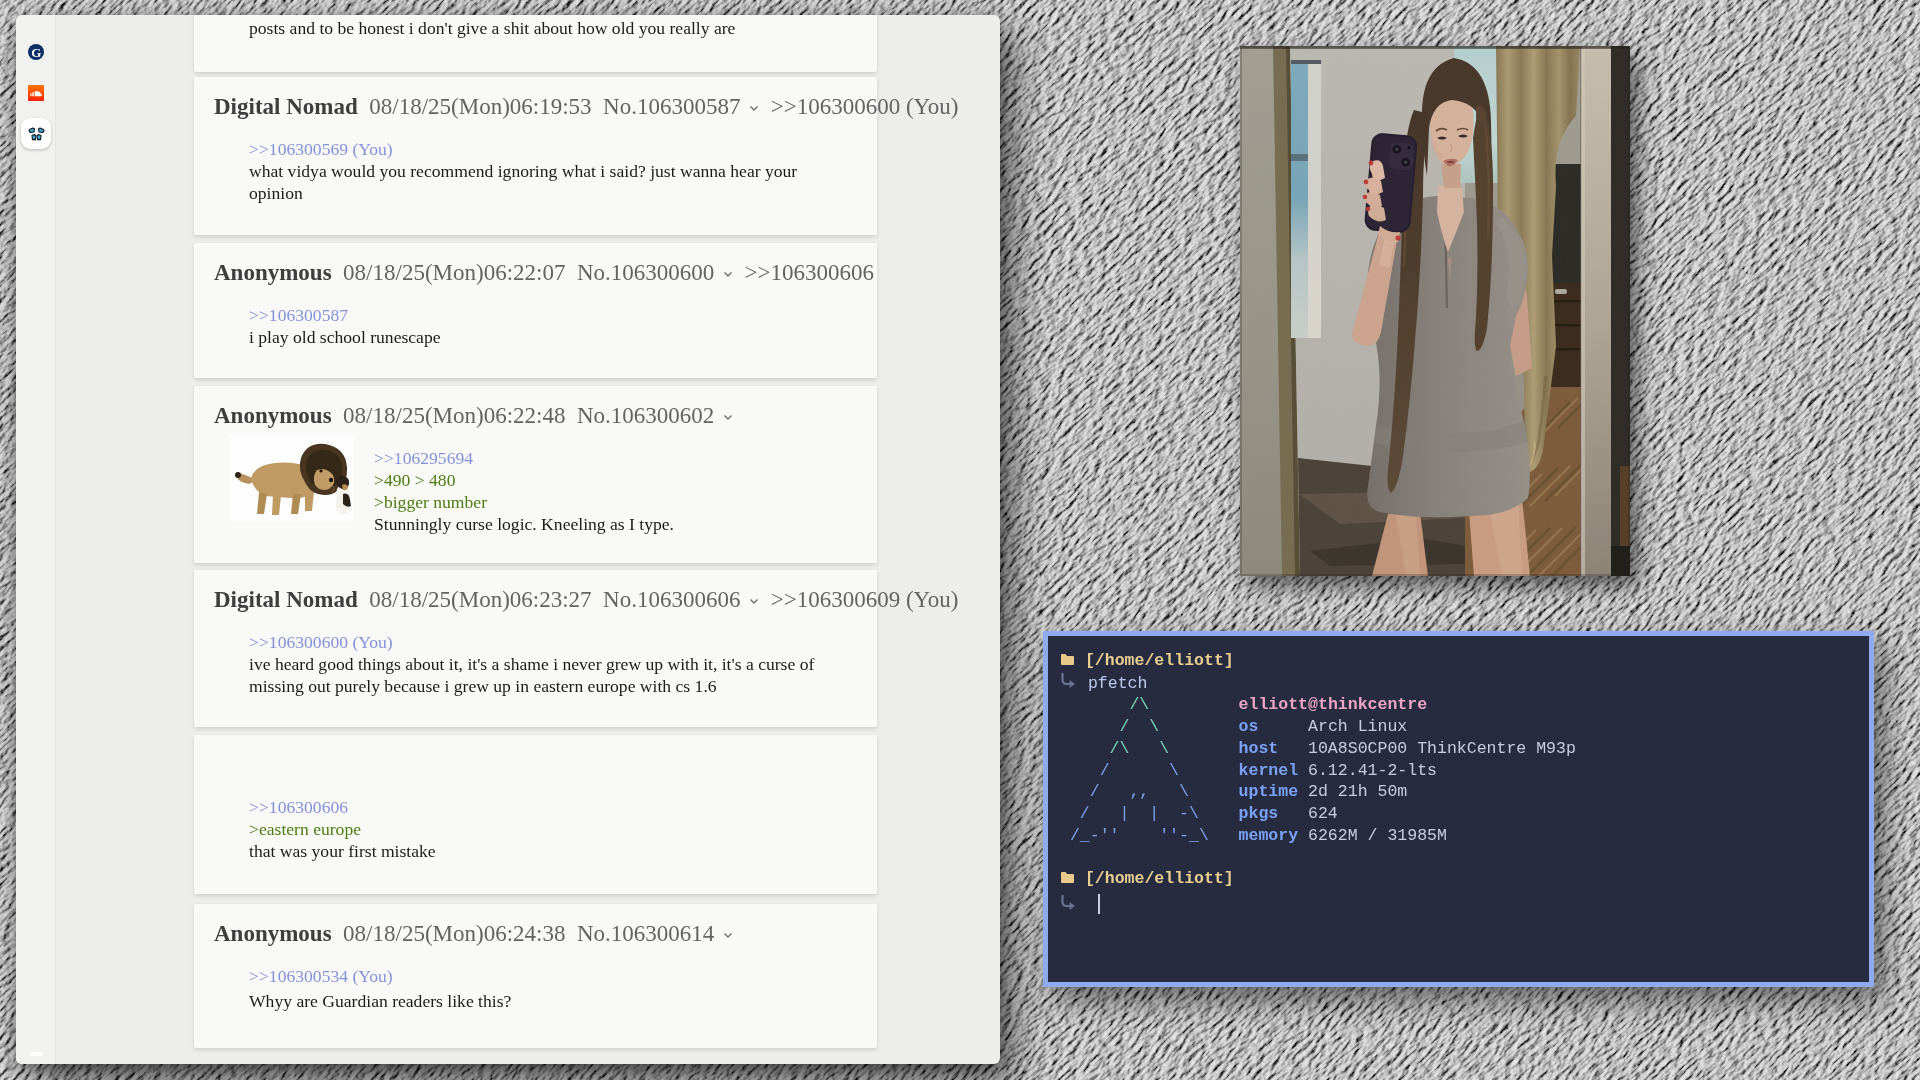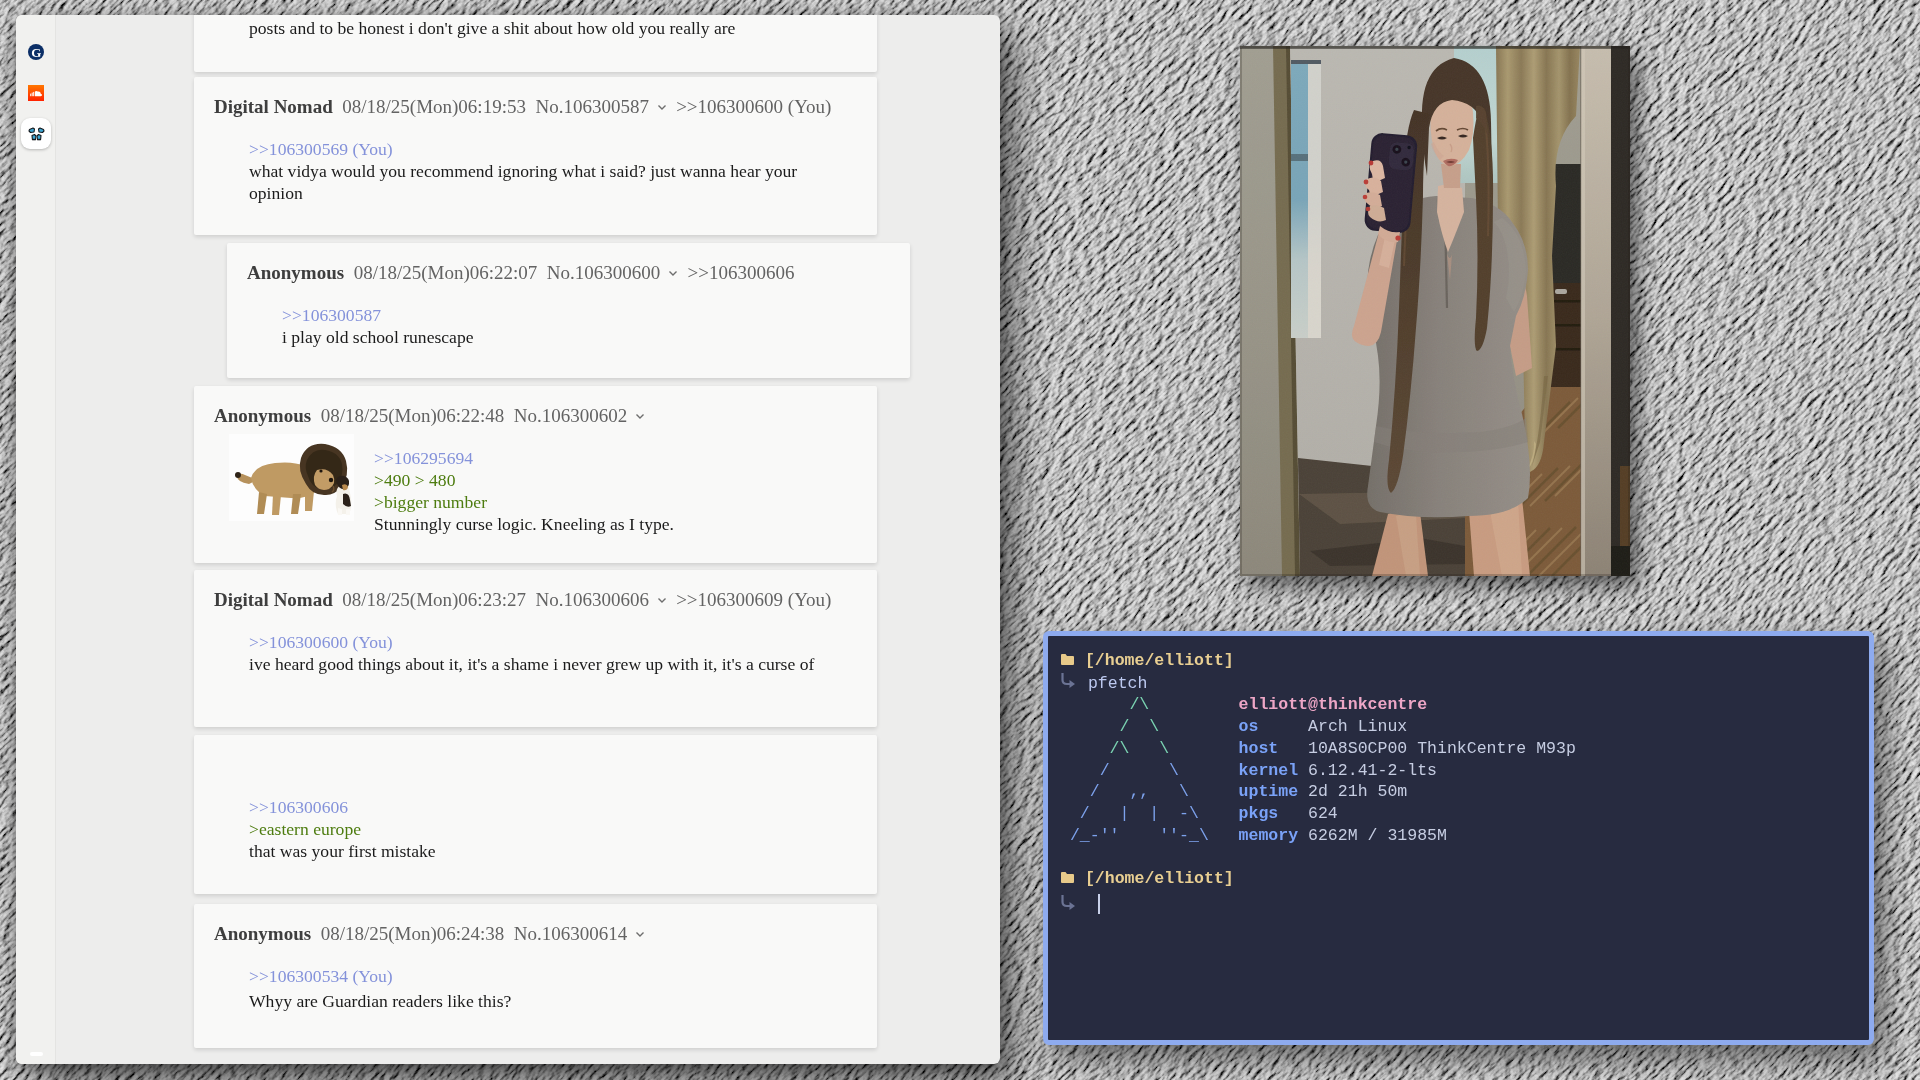--- a/index.html
+++ b/index.html
@@ -7,27 +7,27 @@
 
 #browser{position:absolute;left:16px;top:15px;width:984px;height:1049px;background:#ededec;border-radius:6px;overflow:hidden;box-shadow:14px 18px 38px rgba(0,0,0,.55), 0 4px 14px rgba(0,0,0,.35);}
 #sidebar{position:absolute;left:0;top:0;width:40px;height:1049px;background:#f1f1ef;border-right:1px solid rgba(0,0,0,.05);}
 .gicon{position:absolute;left:12px;top:29px;width:16px;height:16px;}
 .scicon{position:absolute;left:12px;top:70px;width:16px;height:16px;}
 .tab4{position:absolute;left:5px;top:103px;width:30px;height:31px;background:#fff;border-radius:9px;box-shadow:0 1px 3px rgba(0,0,0,.25);}
 .tab4 svg{position:absolute;left:7px;top:8px;}
 #sbdash{position:absolute;left:14px;top:1037px;width:13px;height:4px;border-radius:2px;background:#fff;}
 
 .card{position:absolute;left:178px;width:683px;background:#f9f9f8;border-radius:2px;box-shadow:0 2px 4px rgba(0,0,0,.13);}
-.hdr{position:absolute;left:20px;height:22px;line-height:22px;font-family:"Liberation Serif",serif;font-size:19px;color:#636363;white-space:pre;}
+.hdr{position:absolute;left:20px;height:22px;line-height:22px;font-family:"Liberation Serif",serif;font-size:23px;color:#636363;white-space:pre;}
 .hdr b{color:#3e3e3e;font-weight:bold;}
 .ln{position:absolute;left:55px;height:22px;line-height:22px;font-family:"Liberation Serif",serif;font-size:17.6px;color:#1b1b1b;white-space:pre;}
 .q{color:#8492da;}
 .g{color:#4d7c0f;}
 
-#term{position:absolute;left:1043px;top:631px;width:831px;height:414px;background:#272b40;border:5px solid #8eabef;border-radius:6px;box-shadow:10px 14px 30px rgba(0,0,0,.5);}
+#term{position:absolute;left:1043px;top:631px;width:831px;height:356px;background:#272b40;border:5px solid #8eabef;border-radius:1px;box-shadow:10px 14px 30px rgba(0,0,0,.5);}
 #term pre{position:absolute;left:12px;top:14px;margin:0;font-family:"Liberation Mono",monospace;font-size:16.55px;line-height:21.7px;color:#c6cde2;}
 .tY{color:#e9cf92;font-weight:bold;}
 .tC{color:#bcc8ef;}
 .tG{color:#7bd4b2;}
 .tB{color:#7da2ec;}
 .tBB{color:#7aa2f7;font-weight:bold;}
 .tP{color:#eda6c6;font-weight:bold;}
 .fold{display:inline-block;width:15px;height:13px;position:relative;top:1px;}
 .cur{display:inline-block;width:2.5px;height:20px;background:#c9d1ea;position:relative;top:4px;}
 </style></head>
@@ -93,21 +93,21 @@
     <div class="ln" style="top:92px;">posts and to be honest i don't give a shit about how old you really are</div>
   </div>
   <div class="card" style="top:62px;height:158px;">
     <div class="hdr" style="top:19px;"><b>Digital Nomad</b>  08/18/25(Mon)06:19:53  No.106300587 <svg style="display:inline-block;margin:0 0 2px 3px" width="10" height="7" viewBox="0 0 10 7">
             <path d="M1.5 1.5 L5 5 L8.5 1.5" stroke="#6e6e6e" stroke-width="1.4" fill="none"></path>
           </svg>  &gt;&gt;106300600 (You)</div>
     <div class="ln q" style="top:61px;">&gt;&gt;106300569 (You)</div>
     <div class="ln" style="top:83px;">what vidya would you recommend ignoring what i said? just wanna hear your</div>
     <div class="ln" style="top:105px;">opinion</div>
   </div>
-  <div class="card" style="top:228px;height:135px;margin-left:33px;">
+  <div class="card" style="top:228px;height:135px;">
     <div class="hdr" style="top:19px;"><b>Anonymous</b>  08/18/25(Mon)06:22:07  No.106300600 <svg style="display:inline-block;margin:0 0 2px 3px" width="10" height="7" viewBox="0 0 10 7">
             <path d="M1.5 1.5 L5 5 L8.5 1.5" stroke="#6e6e6e" stroke-width="1.4" fill="none"></path>
           </svg>  &gt;&gt;106300606</div>
     <div class="ln q" style="top:61px;">&gt;&gt;106300587</div>
     <div class="ln" style="top:83px;">i play old school runescape</div>
   </div>
   <div class="card" style="top:371px;height:177px;">
     <div class="hdr" style="top:19px;"><b>Anonymous</b>  08/18/25(Mon)06:22:48  No.106300602 <svg style="display:inline-block;margin:0 0 2px 3px" width="10" height="7" viewBox="0 0 10 7">
             <path d="M1.5 1.5 L5 5 L8.5 1.5" stroke="#6e6e6e" stroke-width="1.4" fill="none"></path>
           </svg></div>
@@ -136,20 +136,21 @@
     <div class="ln g" style="top:83px;left:180px;">&gt;490 &gt; 480</div>
     <div class="ln g" style="top:105px;left:180px;">&gt;bigger number</div>
     <div class="ln" style="top:127px;left:180px;">Stunningly curse logic. Kneeling as I type.</div>
   </div>
   <div class="card" style="top:555px;height:157px;padding-left:32px;">
     <div class="hdr" style="top:19px;"><b>Digital Nomad</b>  08/18/25(Mon)06:23:27  No.106300606 <svg style="display:inline-block;margin:0 0 2px 3px" width="10" height="7" viewBox="0 0 10 7">
             <path d="M1.5 1.5 L5 5 L8.5 1.5" stroke="#6e6e6e" stroke-width="1.4" fill="none"></path>
           </svg>  &gt;&gt;106300609 (You)</div>
     <div class="ln q" style="top:61px;">&gt;&gt;106300600 (You)</div>
     <div class="ln" style="top:83px;">ive heard good things about it, it's a shame i never grew up with it, it's a curse of</div>
+    <div class="ln" style="top:105px;">missing out purely because i grew up in eastern europe with cs 1.6</div>
   </div>
   <div class="card" style="top:720px;height:159px;">
     <div class="ln q" style="top:61px;">&gt;&gt;106300606</div>
     <div class="ln g" style="top:83px;">&gt;eastern europe</div>
     <div class="ln" style="top:105px;">that was your first mistake</div>
   </div>
   <div class="card" style="top:889px;height:144px;">
     <div class="hdr" style="top:19px;"><b>Anonymous</b>  08/18/25(Mon)06:24:38  No.106300614 <svg style="display:inline-block;margin:0 0 2px 3px" width="10" height="7" viewBox="0 0 10 7">
             <path d="M1.5 1.5 L5 5 L8.5 1.5" stroke="#6e6e6e" stroke-width="1.4" fill="none"></path>
           </svg></div>

